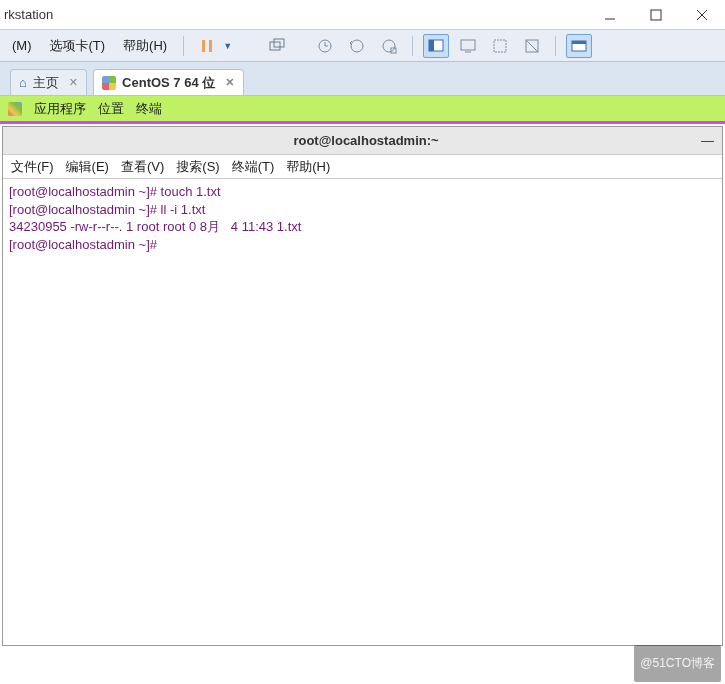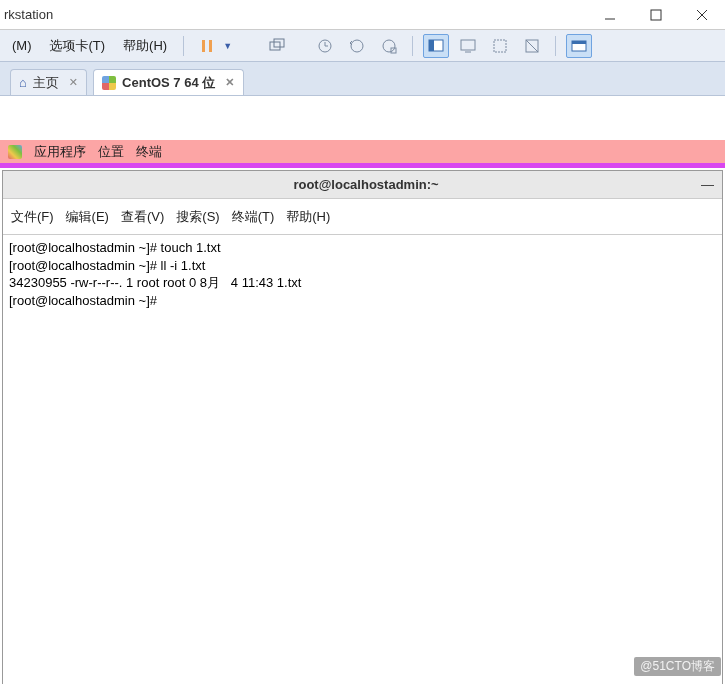--- a/index.html
+++ b/index.html
@@ -24,36 +24,36 @@
 
   
   .tabstrip { height: 34px; background:#dbe4f1; border-bottom:1px solid #b7c4d8; display:flex; align-items:flex-end; padding: 0 10px; gap:6px; }
   .tab { height:26px; background:#e9eef6; border:1px solid #b7c4d8; border-bottom:none; border-radius:4px 4px 0 0; display:flex; align-items:center; padding:0 8px; gap:6px; color:#333; }
   .tab.active { background:#fff; font-weight:bold; }
   .tab .x { color:#888; font-size:11px; margin-left:4px; }
   .tab .home { color:#3a5ea8; }
   .tab .centos-icon { width:14px; height:14px; display:inline-block; border-radius:2px; background: conic-gradient(#7fbf3f 0 25%, #efc94c 25% 50%, #e06666 50% 75%, #6fa3e0 75% 100%); }
 
   
-  .guest-top { height:28px; background:#fca5a5; border-bottom:5px solid #d946ef; display:flex; align-items:center; justify-content:space-between; padding:0 8px;margin-top:44px; }
+  .guest-top { height:28px; background:#bef264; border-bottom:3px solid #d946ef; display:flex; align-items:center; justify-content:space-between; padding:0 8px; }
   .guest-left { display:flex; align-items:center; gap:12px; }
   .guest-top .app-icon { width:14px; height:14px; display:inline-block; background:linear-gradient(45deg,#e06666,#efc94c,#7fbf3f,#6fa3e0); border-radius:2px; }
   .guest-top .item { color:#222; }
   .guest-right { display:flex; align-items:center; gap:6px; color:#222; }
   .dot { width:8px; height:8px; background:#333; border-radius:50%; display:inline-block; }
   .netbox { width:10px; height:10px; border:1px solid #333; display:inline-block; }
 
   
   .term { margin:2px; border:1px solid #999; background:#fff; height:520px; display:flex; flex-direction:column; }
   .term-title { height:28px; background:#e8e8e8; border-bottom:1px solid #ccc; display:flex; align-items:center; justify-content:space-between; padding:0 8px; font-weight:bold; color:#333; }
   .term-title .minbtn { font-weight:normal; }
-  .term-menu { height:36px; border-bottom:1px solid #ccc; display:flex; align-items:center; gap:12px; padding:0 8px; color:#222; }
-  .term-body { flex:1; padding:4px 6px; font-family: "DejaVu Sans Mono", Consolas, monospace; font-size:13px; color:#000000; white-space:pre; line-height:1.35; overflow:hidden; }
+  .term-menu { height:24px; border-bottom:1px solid #ccc; display:flex; align-items:center; gap:12px; padding:0 8px; color:#222; }
+  .term-body { flex:1; padding:4px 6px; font-family: "DejaVu Sans Mono", Consolas, monospace; font-size:13px; color:#701a75; white-space:pre; line-height:1.35; overflow:hidden; }
 
-  .watermark { position:absolute; right:4px; bottom:8px; color:rgba(255,255,255,0.85); background:rgba(0,0,0,0.35); padding:1px 6px; font-size:12px; border-radius:2px; }
+  .watermark { position:absolute; right:4px; bottom:2px; color:rgba(255,255,255,0.85); background:rgba(0,0,0,0.35); padding:10px 6px; font-size:12px; border-radius:2px; }
 </style>
 </head>
 <body>
 
 <div class="titlebar">
   <span class="title">rkstation</span>
   <div class="winbtns">
     <div class="winbtn">
         <svg viewBox="0 0 12 12">
           <line x1="1" y1="10" x2="11" y2="10"></line>

